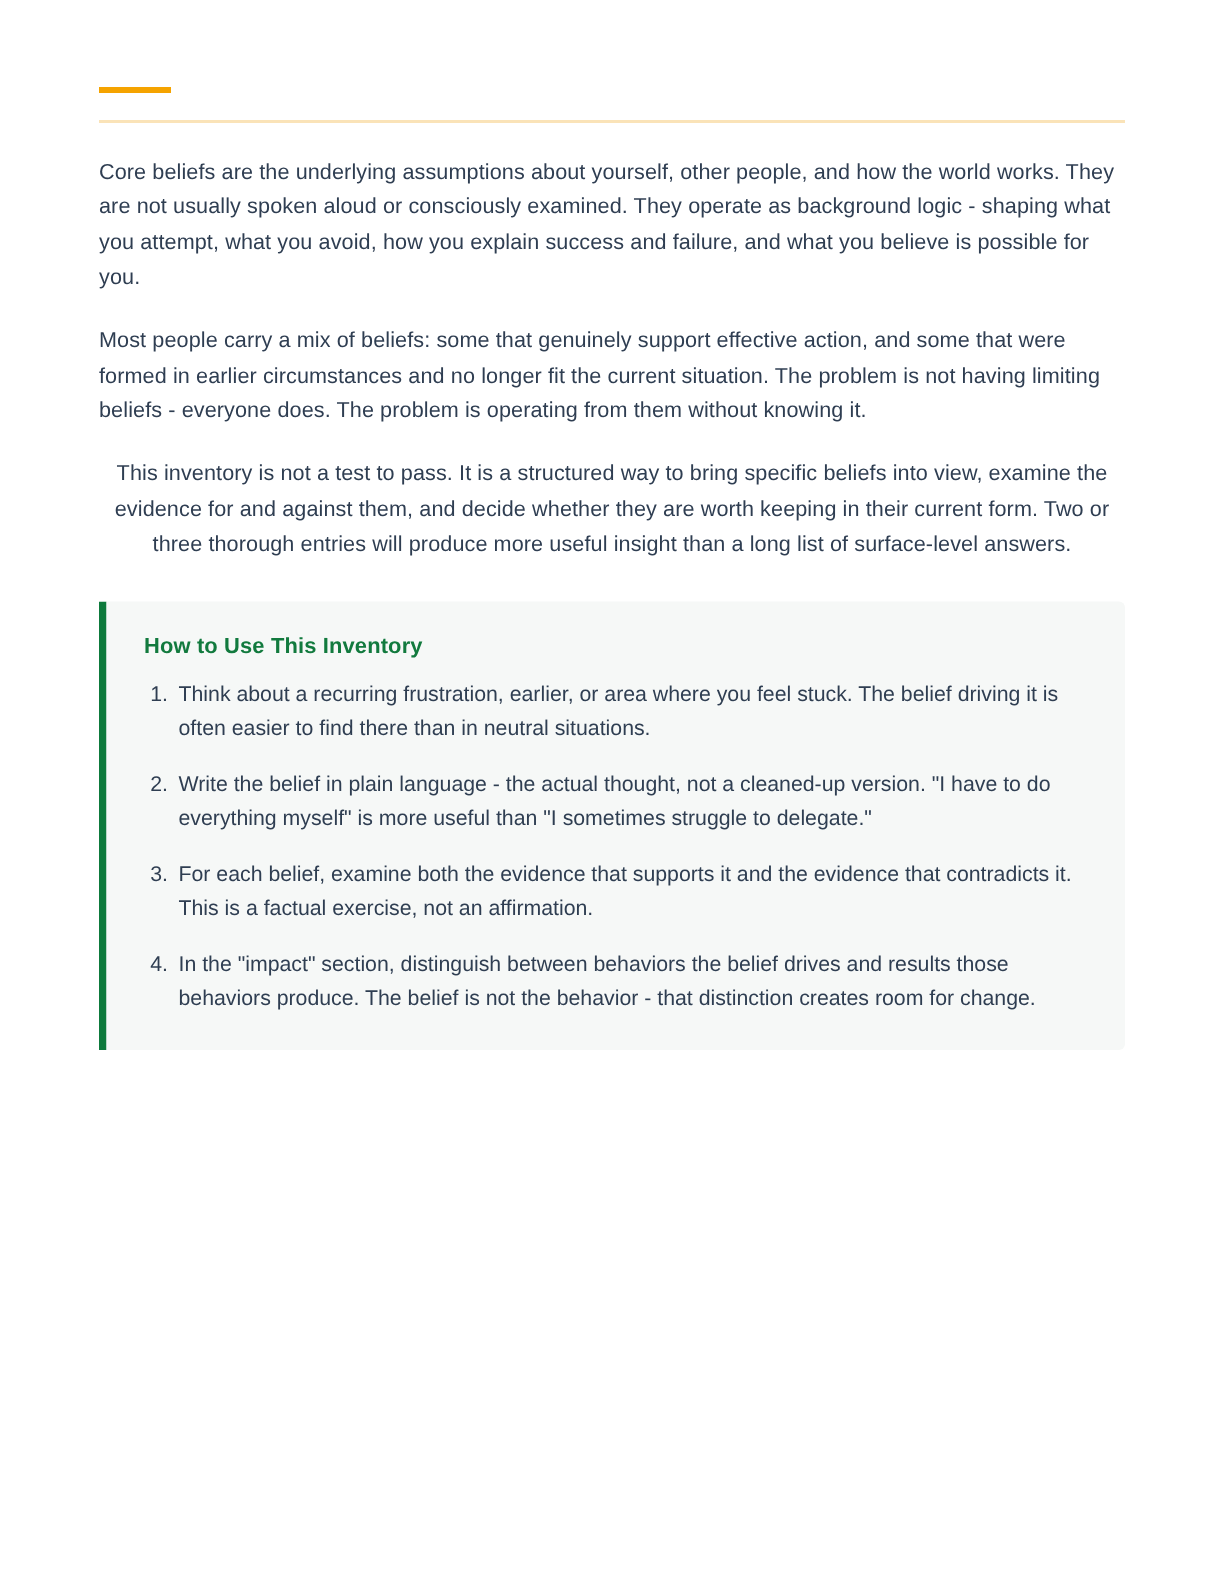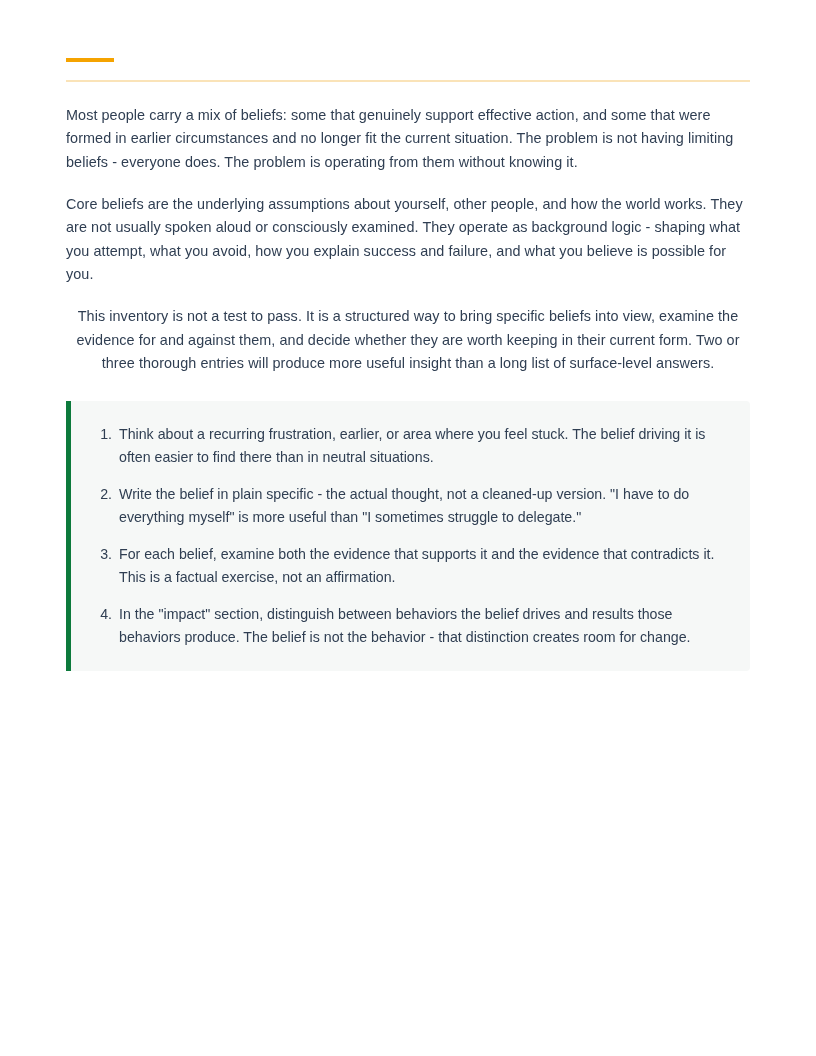--- a/index.html
+++ b/index.html
@@ -110,27 +110,28 @@
 <body>
 
 <div class="page">
 
   <div class="accent-bar"></div>
 
 
   <div class="title-divider"></div>
 
   <div class="body-copy">
+    <p>Core beliefs are the underlying assumptions about yourself, other people, and how the world works. They are not usually spoken aloud or consciously examined. They operate as background logic - shaping what you attempt, what you avoid, how you explain success and failure, and what you believe is possible for you.</p>
     <p>Most people carry a mix of beliefs: some that genuinely support effective action, and some that were formed in earlier circumstances and no longer fit the current situation. The problem is not having limiting beliefs - everyone does. The problem is operating from them without knowing it.</p>
-    <p>Core beliefs are the underlying assumptions about yourself, other people, and how the world works. They are not usually spoken aloud or consciously examined. They operate as background logic - shaping what you attempt, what you avoid, how you explain success and failure, and what you believe is possible for you.</p>
     <p>This inventory is not a test to pass. It is a structured way to bring specific beliefs into view, examine the evidence for and against them, and decide whether they are worth keeping in their current form. Two or three thorough entries will produce more useful insight than a long list of surface-level answers.</p>
   </div>
 
   <div class="callout">
+    <div class="callout-title">How to Use This Inventory</div>
     <ol class="callout-list">
       <li>Think about a recurring frustration, earlier, or area where you feel stuck. The belief driving it is often easier to find there than in neutral situations.</li>
-      <li>Write the belief in plain specific - the actual thought, not a cleaned-up version. "I have to do everything myself" is more useful than "I sometimes struggle to delegate."</li>
+      <li>Write the belief in plain language - the actual thought, not a cleaned-up version. "I have to do everything myself" is more useful than "I sometimes struggle to delegate."</li>
       <li>For each belief, examine both the evidence that supports it and the evidence that contradicts it. This is a factual exercise, not an affirmation.</li>
       <li>In the "impact" section, distinguish between behaviors the belief drives and results those behaviors produce. The belief is not the behavior - that distinction creates room for change.</li>
     </ol>
   </div>
 
 </div>
 
 </body></html>

